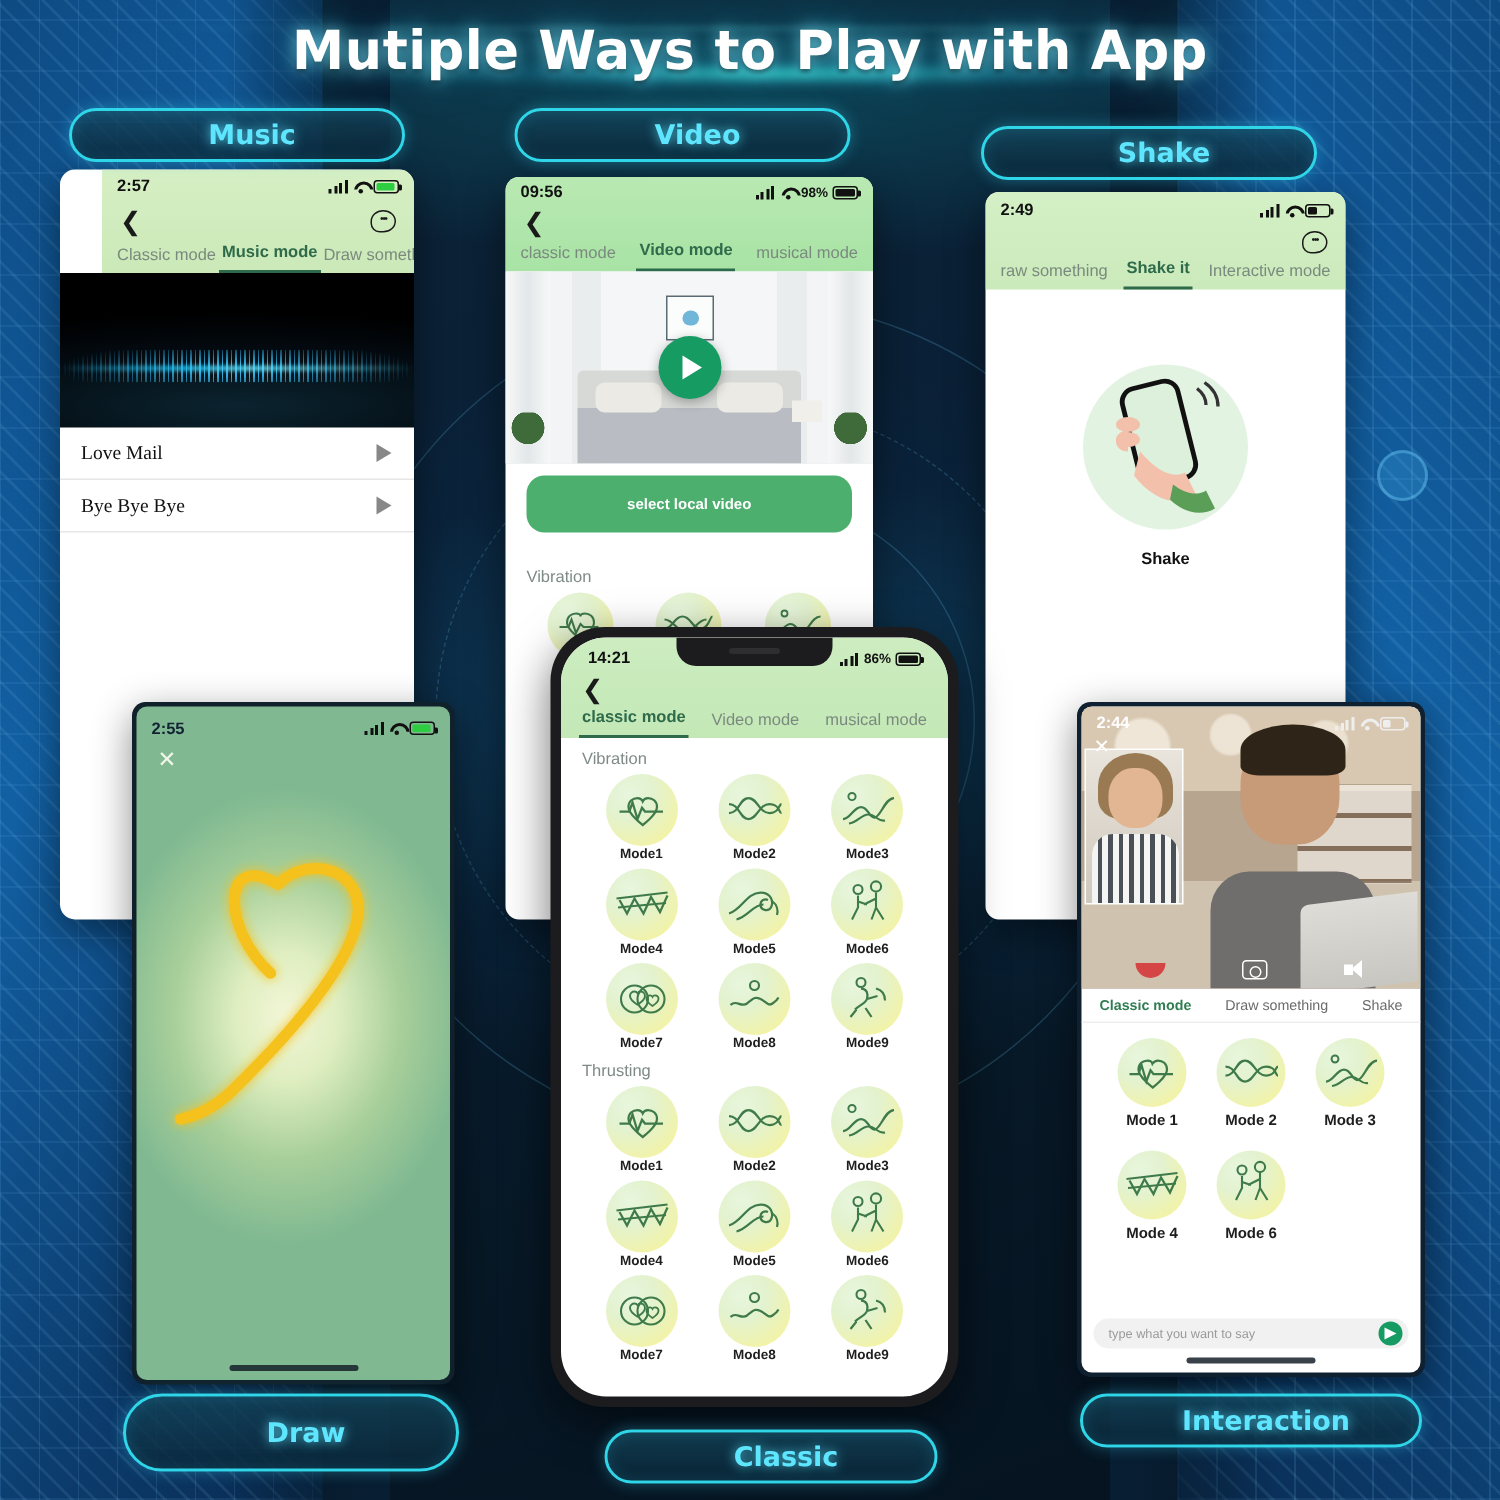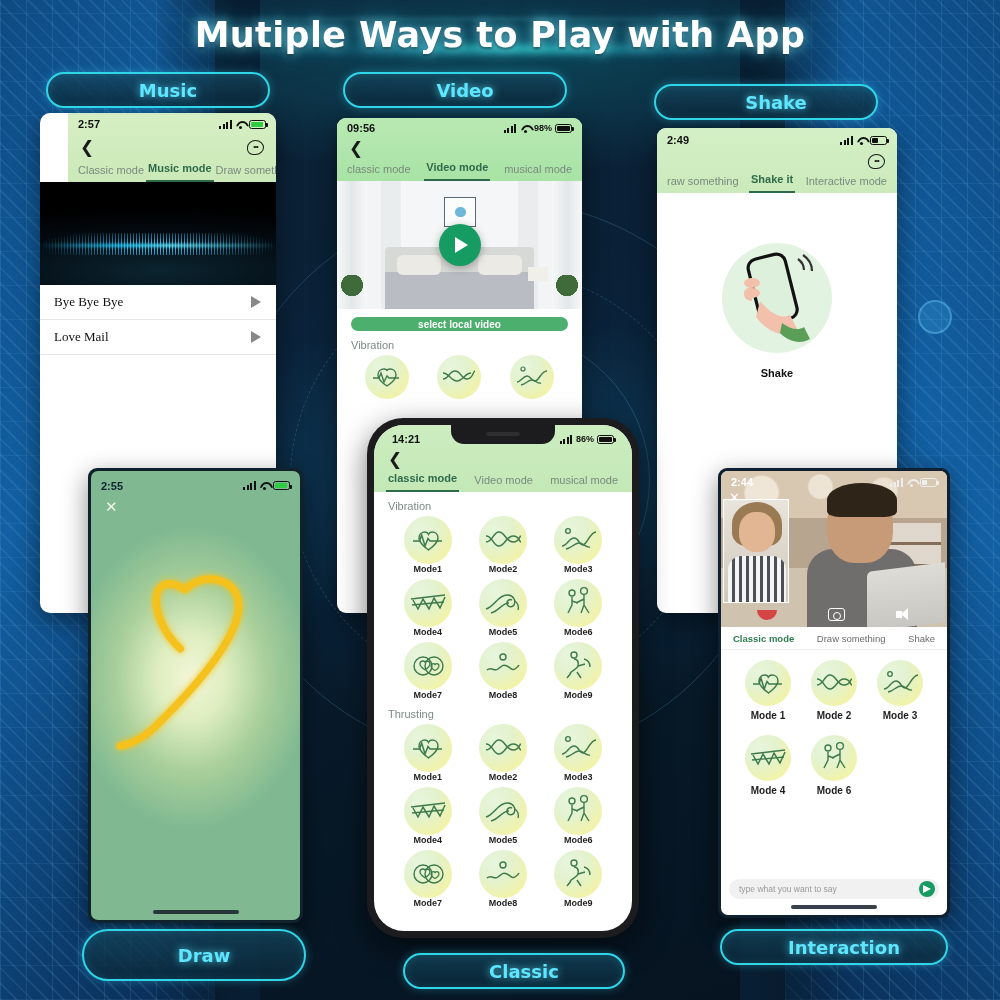--- a/index.html
+++ b/index.html
@@ -141,21 +141,21 @@
   .room .plantl, .room .plantr { position:absolute; bottom:0; width:26px; height:34px;
     background:radial-gradient(circle at 50% 30%, #3f6b3a 0 40%, transparent 41%); }
   .room .plantl{ left:2px; } .room .plantr{ right:2px; }
   .room .lamp { position:absolute; right:34px; bottom:6px; width:20px; height:36px;
     background:linear-gradient(180deg,#f0efe9 0 40%, transparent 40%); }
   .playbtn { position:absolute; left:50%; top:50%; transform:translate(-50%,-50%);
     width:42px; height:42px; border-radius:50%; background:#169b63; display:flex; align-items:center; justify-content:center;
     box-shadow:0 2px 8px rgba(0,0,0,.3); }
   .playbtn::after{ content:""; width:0;height:0; border-left:13px solid #fff;
     border-top:8px solid transparent; border-bottom:8px solid transparent; margin-left:4px; }
-  .selbtn { margin:8px 14px 0; height:14px; border-radius:12px; background:#4caf6e; color:#fff;
+  .selbtn { margin:8px 14px 16px; height:38px; border-radius:12px; background:#4caf6e; color:#fff;
     font-size:10px; font-weight:bold; display:flex; align-items:center; justify-content:center; }
   
   #phone-shake { left:657px; top:128px; width:240px; height:485px; border-radius:9px; }
   .shk-head { background:linear-gradient(180deg,#d4f0c6,#cbeabb); }
   .shake-ill { display:flex; align-items:center; justify-content:center; padding-top:50px; }
   .shake-circle { width:110px; height:110px; border-radius:50%; background:#e3f3e2; position:relative; }
   
   #phone-classic { left:367px; top:418px; width:272px; height:520px;
      border-radius:36px; background:#1c1c1e; padding:7px; box-shadow:0 10px 30px rgba(0,0,0,.55); }
   #phone-classic .screen { width:100%; height:100%; background:#fff; border-radius:30px; overflow:hidden; position:relative; }
@@ -169,21 +169,21 @@
     background:#10212c; padding:3px; }
   .draw-screen { width:100%; height:100%; border-radius:7px; overflow:hidden; position:relative;
     background:radial-gradient(ellipse 58% 34% at 48% 46%, #f3f6d8 0%, #dfeec0 28%, #a8cf9a 62%, #7fb891 100%); }
   .heart { position:absolute; inset:0; }
   .homebar { position:absolute; left:50%; transform:translateX(-50%); bottom:6px;
     width:86px; height:4px; background:#16202a; border-radius:3px; opacity:.85; }
   
   #phone-inter { left:718px; top:468px; width:232px; height:450px; border-radius:9px;
     background:#0f2030; padding:3px; }
   #phone-inter .screen { width:100%; height:100%; background:#fff; border-radius:7px; overflow:hidden; position:relative; }
-  .callview { height:156px; position:relative; overflow:hidden;
+  .callview { height:188px; position:relative; overflow:hidden;
     background:linear-gradient(180deg,#cbbba6 0%, #b9a791 45%, #9f8d78 100%); }
   .cafe-bg { position:absolute; inset:0;
     background:
       radial-gradient(circle at 18% 14%, rgba(255,250,240,.6) 0 7%, transparent 8%),
       radial-gradient(circle at 44% 10%, rgba(255,250,240,.55) 0 6%, transparent 7%),
       radial-gradient(circle at 72% 13%, rgba(255,250,240,.5) 0 6%, transparent 7%),
       linear-gradient(180deg,#d8c8b2 0 30%, #b7a58f 30% 62%, #cfc3b0 62% 100%); }
   .shelf { position:absolute; right:6px; top:52px; width:76px; height:66px;
     background:repeating-linear-gradient(0deg, rgba(90,65,45,.55) 0 3px, rgba(245,242,236,.65) 3px 22px); }
   .man-head { position:absolute; left:47%; top:18px; width:66px; height:74px; border-radius:46% 46% 42% 42%;
@@ -268,25 +268,25 @@
       <span class="tab">Classic mode</span>
       <span class="tab on">Music mode</span>
       <span class="tab">Draw somethi</span>
     </div>
   </div>
   <div class="wave">
     <div class="blob"></div>
     <div class="glowline"></div>
   </div>
   <div class="song">
+    <span>Love Mail</span>
+    <span class="ptri"></span>
+  </div>
+  <div class="song">
     <span>Bye Bye Bye</span>
-    <span class="ptri"></span>
-  </div>
-  <div class="song">
-    <span>Love Mail</span>
     <span class="ptri"></span>
   </div>
 </div>
 
 <div class="phone" id="phone-video" style="z-index:10;">
   <div class="vid-head">
     <div class="sbar" style="height:20px;">
       <span>09:56</span>
       <span class="ic">
         <span class="bars"></span>

